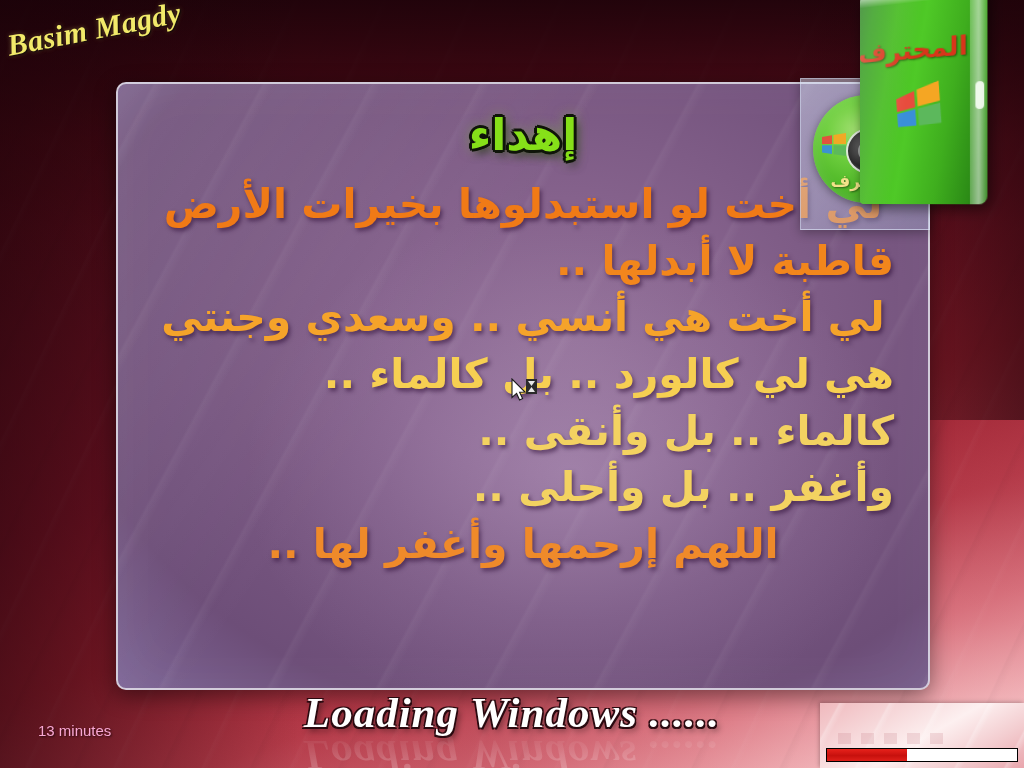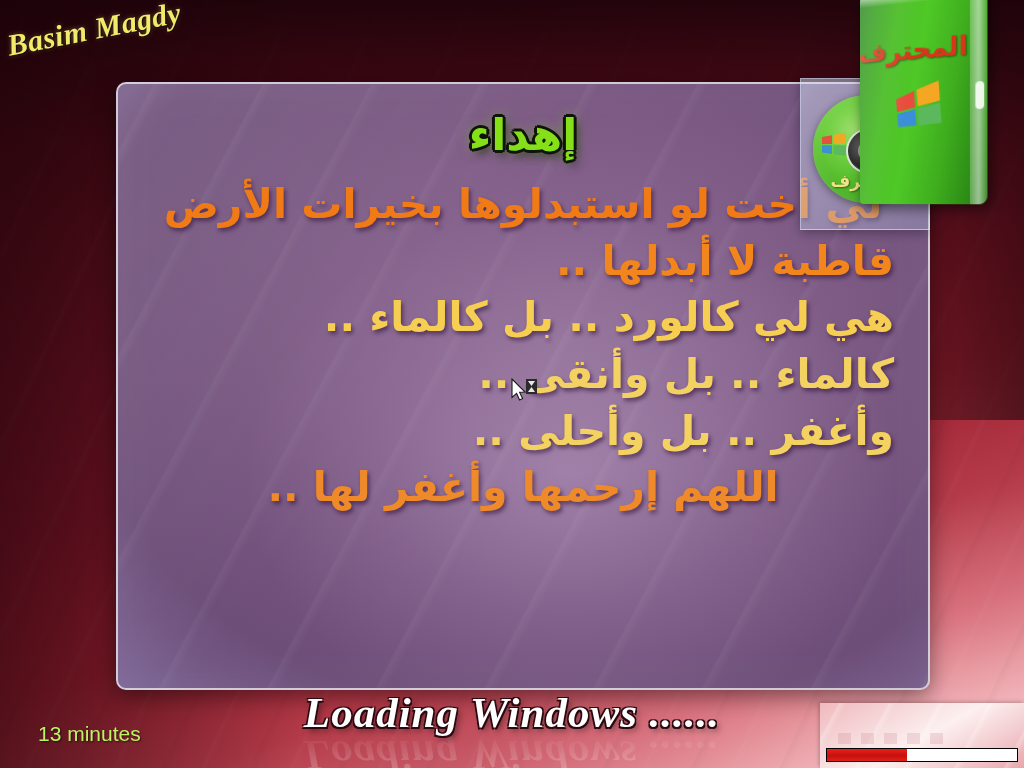--- a/index.html
+++ b/index.html
@@ -393,22 +393,22 @@
     mask-image: linear-gradient(to bottom, rgba(0,0,0,0.95), rgba(0,0,0,0));
     white-space: nowrap;
   }
 
   
   .time-remaining {
     position: absolute;
     left: 38px;
     top: 722px;
     font-family: "Liberation Sans", sans-serif;
-    font-size: 21px;
-    color: #bef264;
+    font-size: 15px;
+    color: #f9a8d4;
     text-shadow: 1px 1px 2px rgba(0,0,0,0.6);
   }
 
   
   .progress-window {
     position: absolute;
     left: 820px;
     top: 703px;
     width: 204px;
     height: 65px;
@@ -487,20 +487,21 @@
 
   <div class="panel">
     <div class="panel-glow"></div>
     <div class="panel-sheen"></div>
 
     <div class="panel-title">إهداء</div>
 
     <div class="poem">
       <div class="poem-line align-center c-orange" style="color: rgb(240, 122, 22); text-align: center;">لي أخت لو استبدلوها بخيرات الأرض</div>
       <div class="poem-line align-right c-orange2" style="color: rgb(242, 134, 28); text-align: right;">قاطبة لا أبدلها  ..</div>
+      <div class="poem-line align-center c-amber" style="color: rgb(245, 163, 42); text-align: center;">لي أخت هي أنسي .. وسعدي وجنتي</div>
       <div class="poem-line align-right c-yellow" style="color: rgb(246, 207, 82); text-align: right;">هي لي كالورد  ..  بل كالماء ..</div>
       <div class="poem-line align-right c-yellow2" style="color: rgb(243, 210, 97); text-align: right;">كالماء .. بل وأنقى ..</div>
       <div class="poem-line align-right c-yellow2" style="color: rgb(243, 210, 97); text-align: right;">وأغفر .. بل وأحلى ..</div>
       <div class="poem-line align-right c-orange3" style="color: rgb(239, 138, 42); text-align: center;">اللهم إرحمها وأغفر لها  ..</div>
     </div>
 
   </div>
 
   <div class="dvd-wrap">
 

